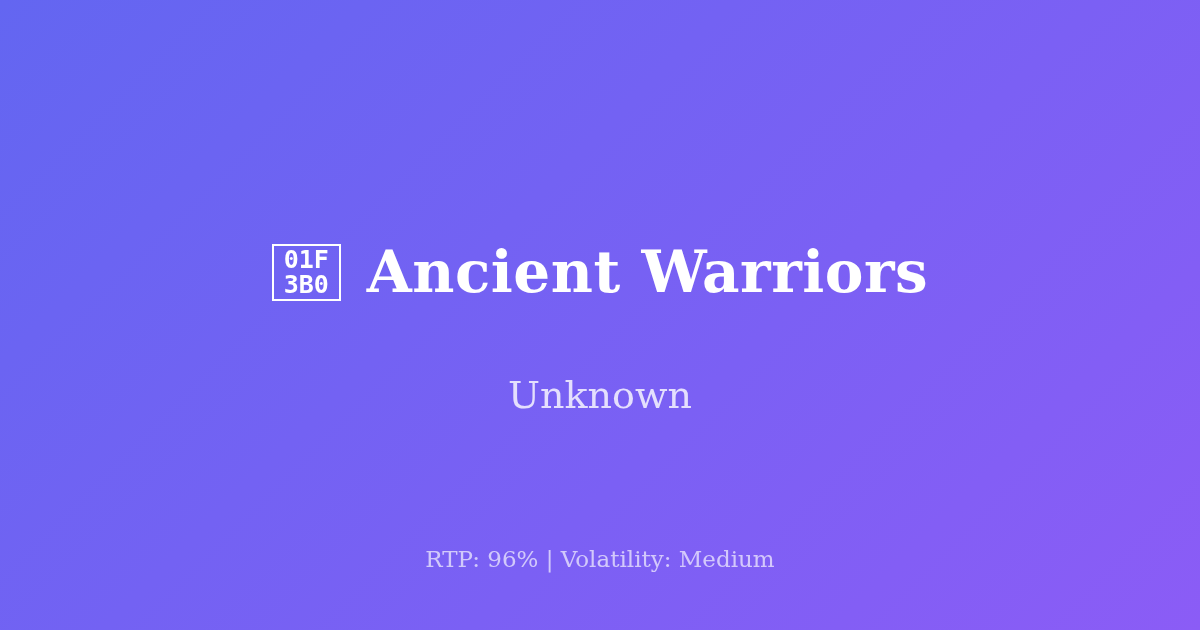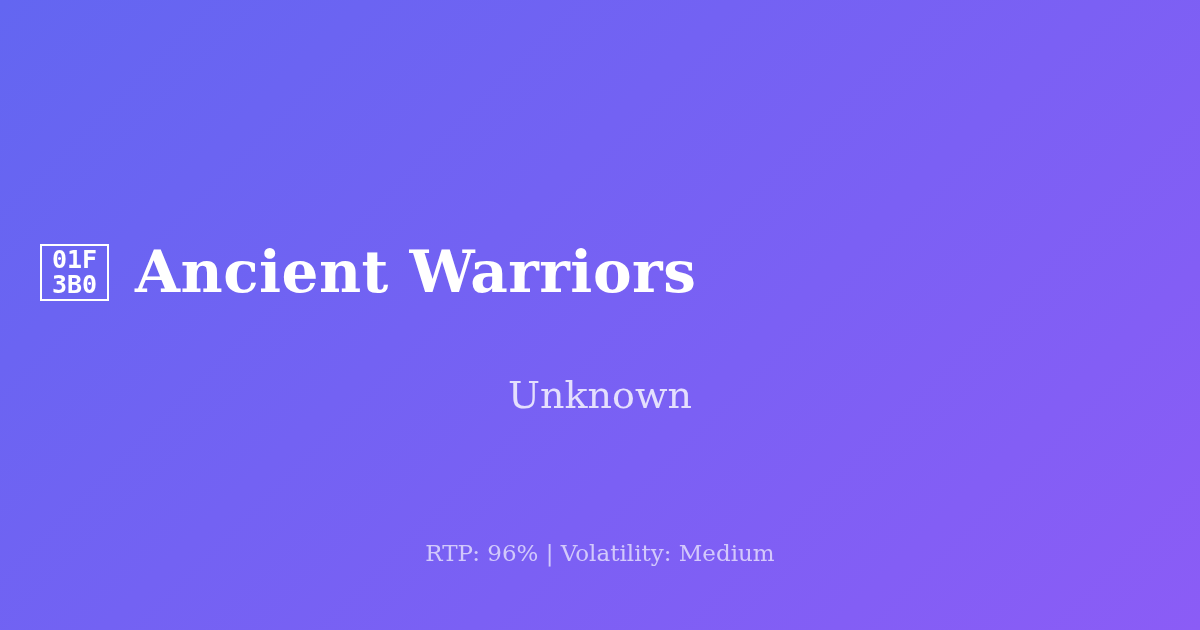--- a/index.html
+++ b/index.html
@@ -29,20 +29,21 @@
   }
 
   
   .title-row {
     position: absolute;
     top: 232px;
     left: 0;
     right: 0;
     display: flex;
     align-items: center;
+    justify-content: center;
     gap: 26px;
     padding: 0 40px;
     box-sizing: border-box;
   }
 
   
   .tofu-glyph {
     flex: 0 0 auto;
     width: 69px;
     height: 57px;
@@ -90,21 +91,21 @@
     line-height: 48px;
     color: rgba(255, 255, 255, 0.80);
   }
 
   
   .game-meta {
     position: absolute;
     top: 528px;
     left: 0;
     right: 0;
-    margin: 10px;
+    margin: 16px;
     text-align: center;
     font-family: "DejaVu Serif", "Liberation Serif", serif;
     font-weight: 400;
     font-size: 23px;
     line-height: 30px;
     color: rgba(255, 255, 255, 0.66);
   }
 </style>
 </head>
 <body>

